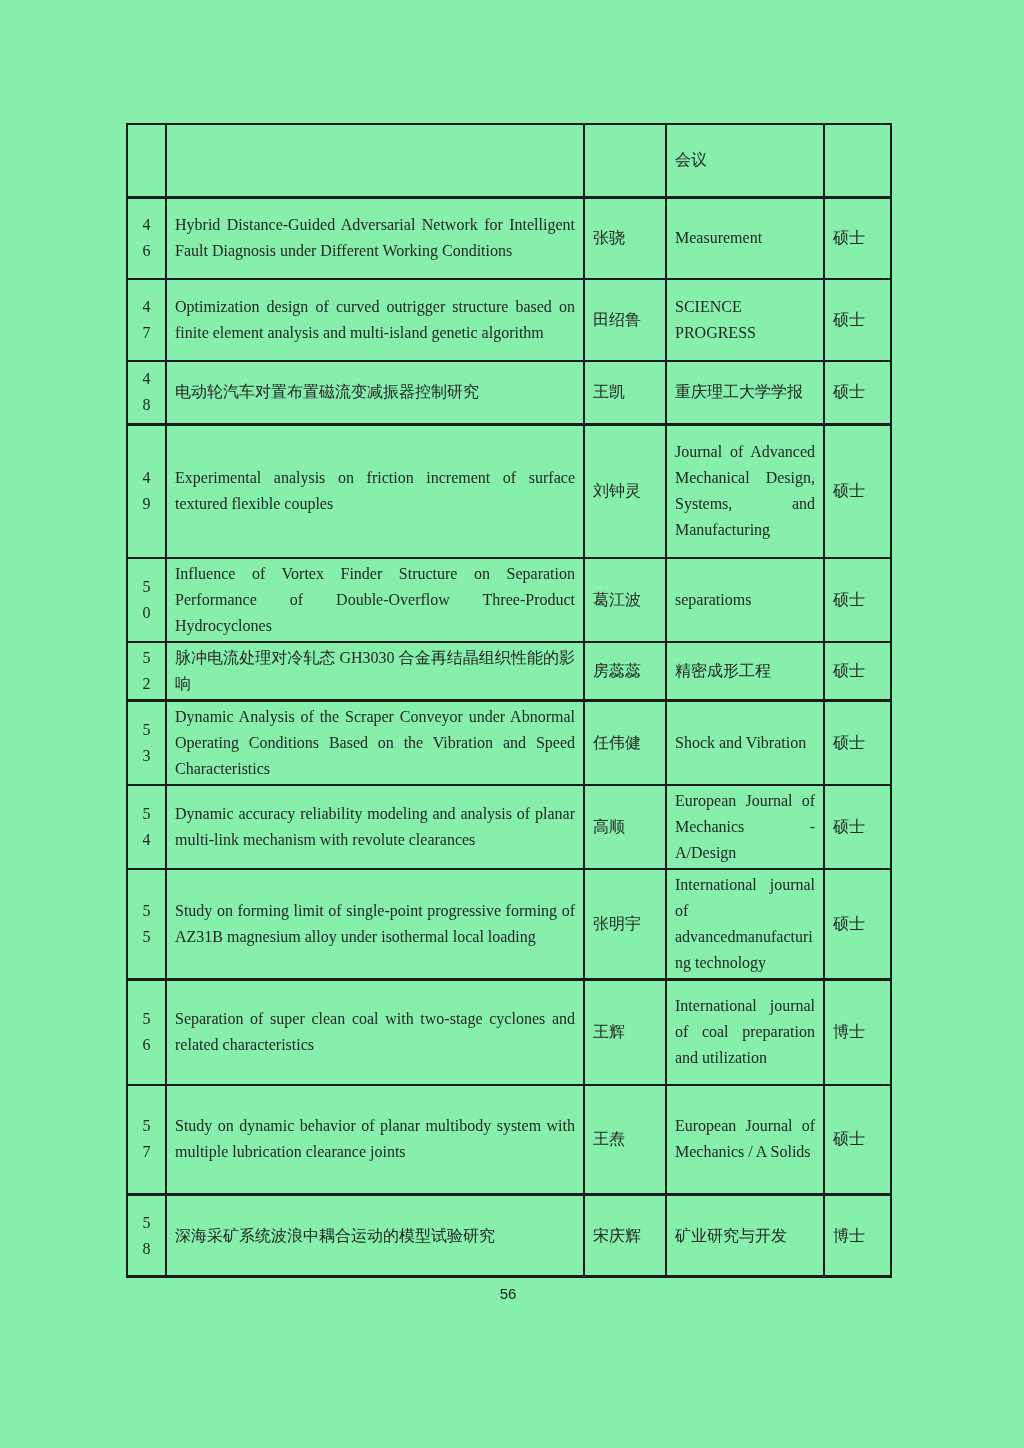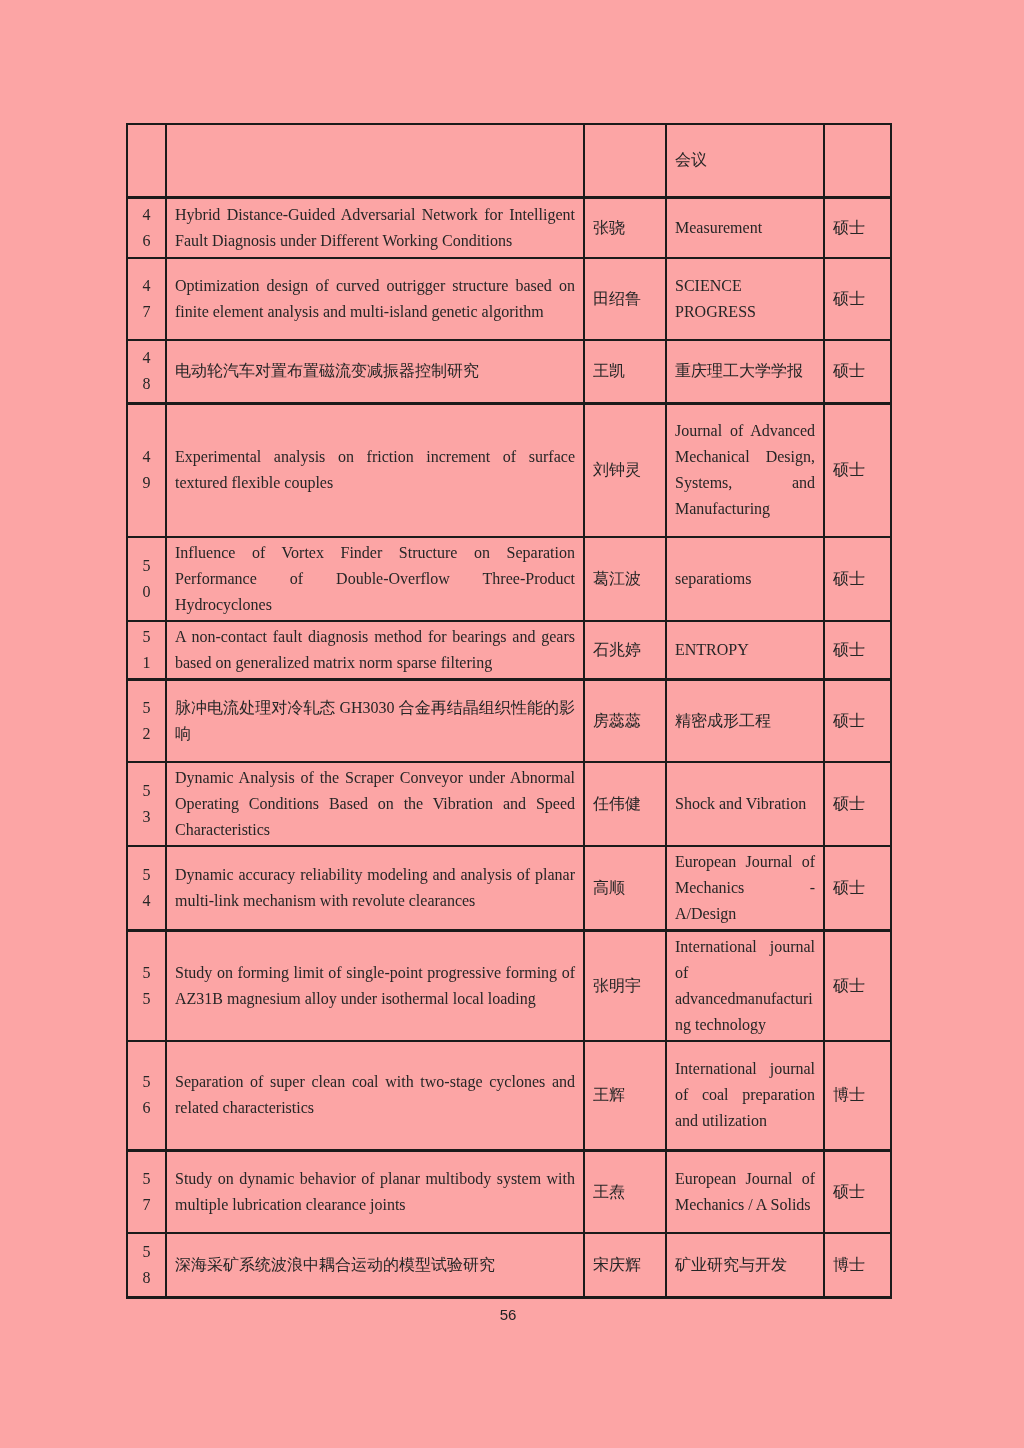--- a/index.html
+++ b/index.html
@@ -1,20 +1,20 @@
 <!DOCTYPE html>
 <html><head>
 <meta charset="utf-8">
 <style>
   html, body { margin: 0; padding: 0; background: #ffffff; }
   .page {
     position: relative;
     width: 1024px;
     height: 1448px;
-    background: #fca5a5;
+    background: #86efac;
     font-family: "Liberation Serif", "DejaVu Serif", serif;
     color: #262626;
     overflow: hidden;
   }
   table.pub-table {
     border-collapse: collapse;
     table-layout: fixed;
     width: 764px;
     margin: 123px 0 0 126px;
   }
@@ -29,21 +29,21 @@
   }
   
   col.c-num     { width: 39px; }
   col.c-title   { width: 418px; }
   col.c-author  { width: 82px; }
   col.c-journal { width: 158px; }
   col.c-degree  { width: 67px; }
 
   
   tbody tr:nth-child(1)  { height: 73px; }
-  tbody tr:nth-child(2)  { height: 61px; }
+  tbody tr:nth-child(2)  { height: 82px; }
   tbody tr:nth-child(3)  { height: 82px; }
   tbody tr:nth-child(4)  { height: 63px; }
   tbody tr:nth-child(5)  { height: 134px; }
   tbody tr:nth-child(6)  { height: 76px; }
   tbody tr:nth-child(7)  { height: 56px; }
   tbody tr:nth-child(8)  { height: 82px; }
   tbody tr:nth-child(9)  { height: 82px; margin-left: 20px; }
   tbody tr:nth-child(10) { height: 78px; margin-top: 22px; }
   tbody tr:nth-child(11) { height: 105px; }
   tbody tr:nth-child(12) { height: 110px; }
@@ -143,29 +143,20 @@
       <td class="num">
         <span class="digits">50</span>
       </td>
       <td class="title">Influence of Vortex Finder Structure on Separation Performance of Double-Overflow Three-Product Hydrocyclones</td>
       <td class="author">葛江波</td>
       <td class="journal">separatioms</td>
       <td class="degree">硕士</td>
     </tr>
         <tr>
       <td class="num">
-        <span class="digits">51</span>
-      </td>
-      <td class="title">A non-contact fault diagnosis method for bearings and gears based on generalized matrix norm sparse filtering</td>
-      <td class="author">石兆婷</td>
-      <td class="journal">ENTROPY</td>
-      <td class="degree">硕士</td>
-    </tr>
-        <tr>
-      <td class="num">
         <span class="digits">52</span>
       </td>
       <td class="title">脉冲电流处理对冷轧态 GH3030 合金再结晶组织性能的影响</td>
       <td class="author">房蕊蕊</td>
       <td class="journal">精密成形工程</td>
       <td class="degree">硕士</td>
     </tr>
         <tr>
       <td class="num">
         <span class="digits">53</span>

